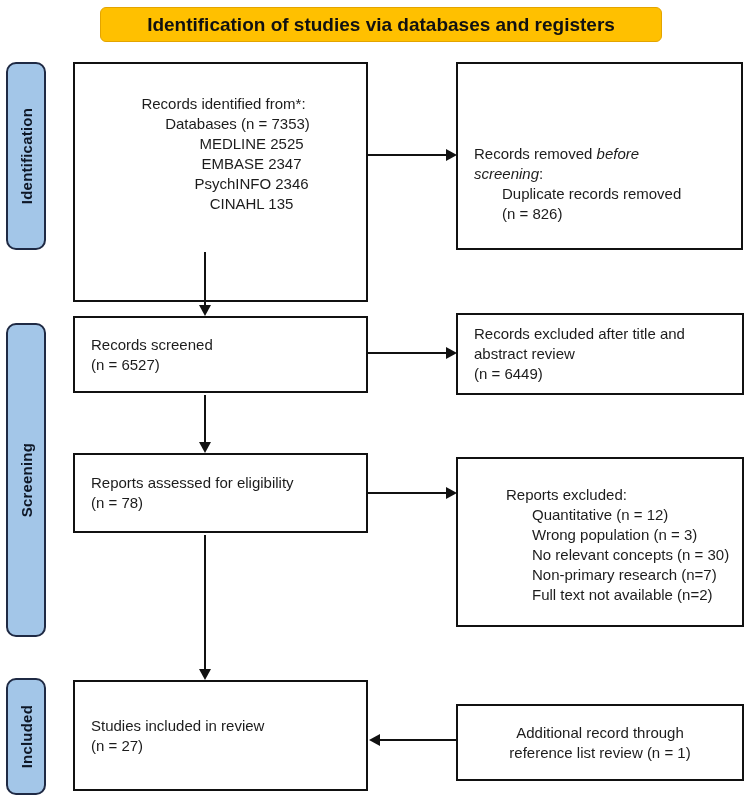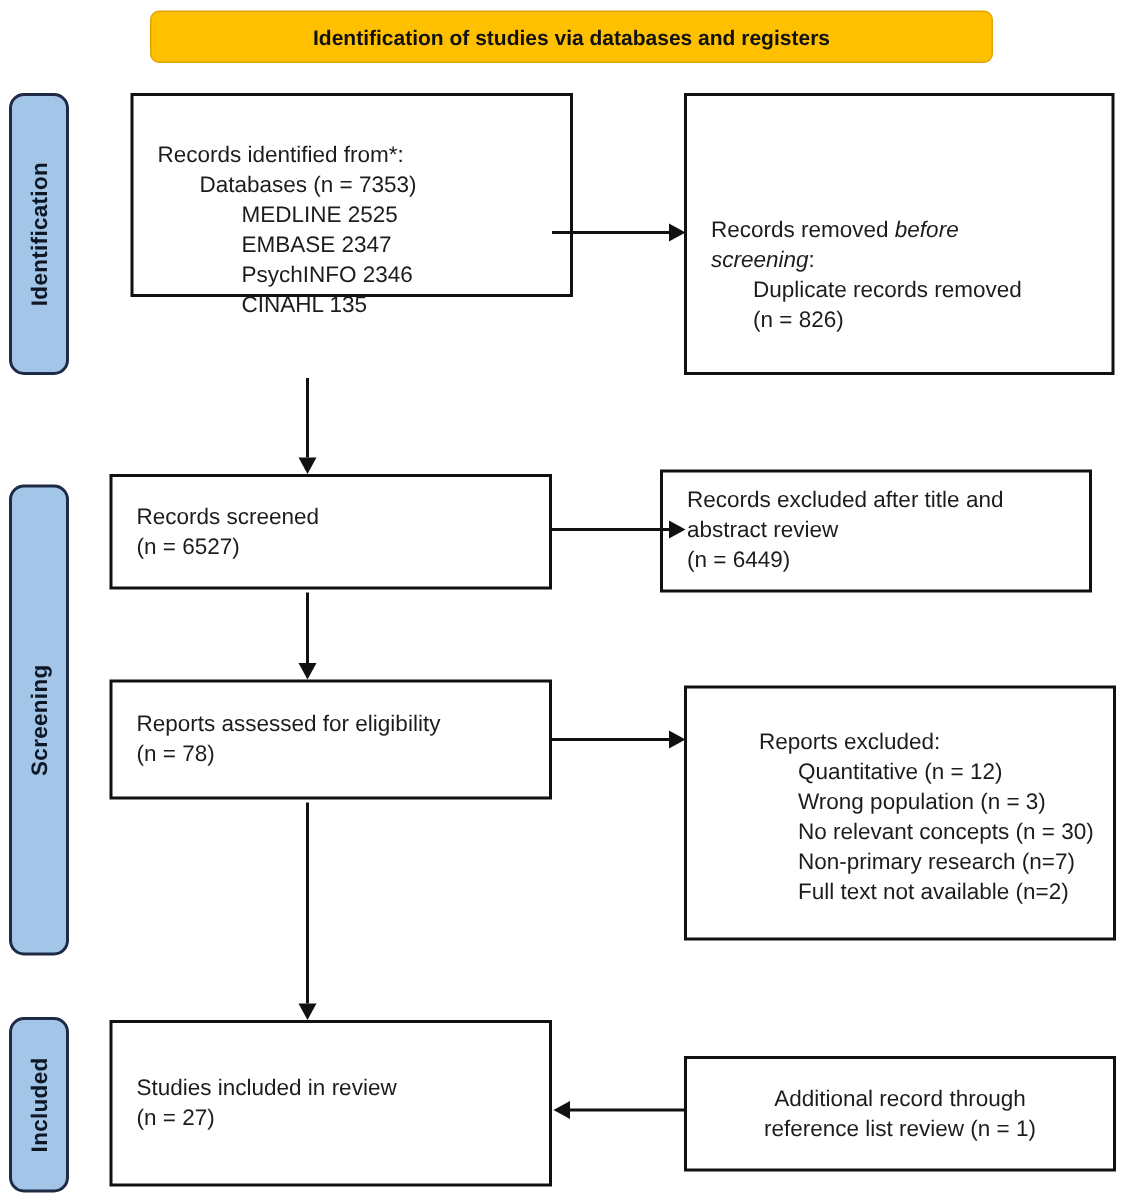--- a/index.html
+++ b/index.html
@@ -5,21 +5,21 @@
   html,body { margin:0; padding:0; background:#ffffff; }
   .canvas {
     position:relative; width:751px; height:800px; background:#ffffff;
     font-family:"Liberation Sans","DejaVu Sans",sans-serif;
     color:#1a1a1a; overflow:hidden;
   }
   .header {
     position:absolute; left:100px; top:7px; width:560px; height:33px;
     background:var(--header-bg,#FFC000); border:1px solid #e3a400; border-radius:6px;
     display:flex; align-items:center; justify-content:center;
-    font-weight:bold; font-size:14px; color:#111;
+    font-weight:bold; font-size:19px; color:#111;
   }
   .stage {
     position:absolute; width:40px;
     background:var(--stage-fill,#A3C6E8); border:2px solid var(--stage-border,#1F2A44);
     border-radius:10px; display:flex; align-items:center; justify-content:center;
     box-sizing:border-box;
   }
   .stage-text {
     writing-mode:vertical-rl; transform:rotate(180deg);
     font-weight:bold; font-size:15px; color:#0e1726; letter-spacing:0.2px;
@@ -66,21 +66,21 @@
   <div class="stage" style="left:6px; top:62px; height:188px;">
     <span class="stage-text">Identification</span>
   </div>
   <div class="stage" style="left:6px; top:323px; height:314px;">
     <span class="stage-text">Screening</span>
   </div>
   <div class="stage" style="left:6px; top:678px; height:117px;">
     <span class="stage-text">Included</span>
   </div>
 
-  <div class="box" style="left:87px; top:62px; width:295px; height:136px;">
+  <div class="box" style="left:73px; top:62px; width:295px; height:240px;text-align:center;">
     <div class="pad-a">
       <div class="ln">Records identified from*:</div>
       <div class="ln ind1">Databases (n = 7353)</div>
       <div class="ln ind2">MEDLINE 2525</div>
       <div class="ln ind2">EMBASE 2347</div>
       <div class="ln ind2">PsychINFO 2346</div>
       <div class="ln ind2">CINAHL 135</div>
     </div>
   </div>
 
@@ -93,21 +93,21 @@
     </div>
   </div>
 
   <div class="box" style="left:73px; top:316px; width:295px; height:77px;">
     <div class="vcenter">
       <div class="ln">Records screened</div>
       <div class="ln">(n = 6527)</div>
     </div>
   </div>
 
-  <div class="box" style="left:440px; top:313px; width:288px; height:82px;">
+  <div class="box" style="left:456px; top:313px; width:288px; height:82px;">
     <div class="vcenter">
       <div class="ln">Records excluded after title and</div>
       <div class="ln">abstract review</div>
       <div class="ln">(n = 6449)</div>
     </div>
   </div>
 
   <div class="box" style="left:73px; top:453px; width:295px; height:80px;">
     <div class="vcenter">
       <div class="ln">Reports assessed for eligibility</div>

